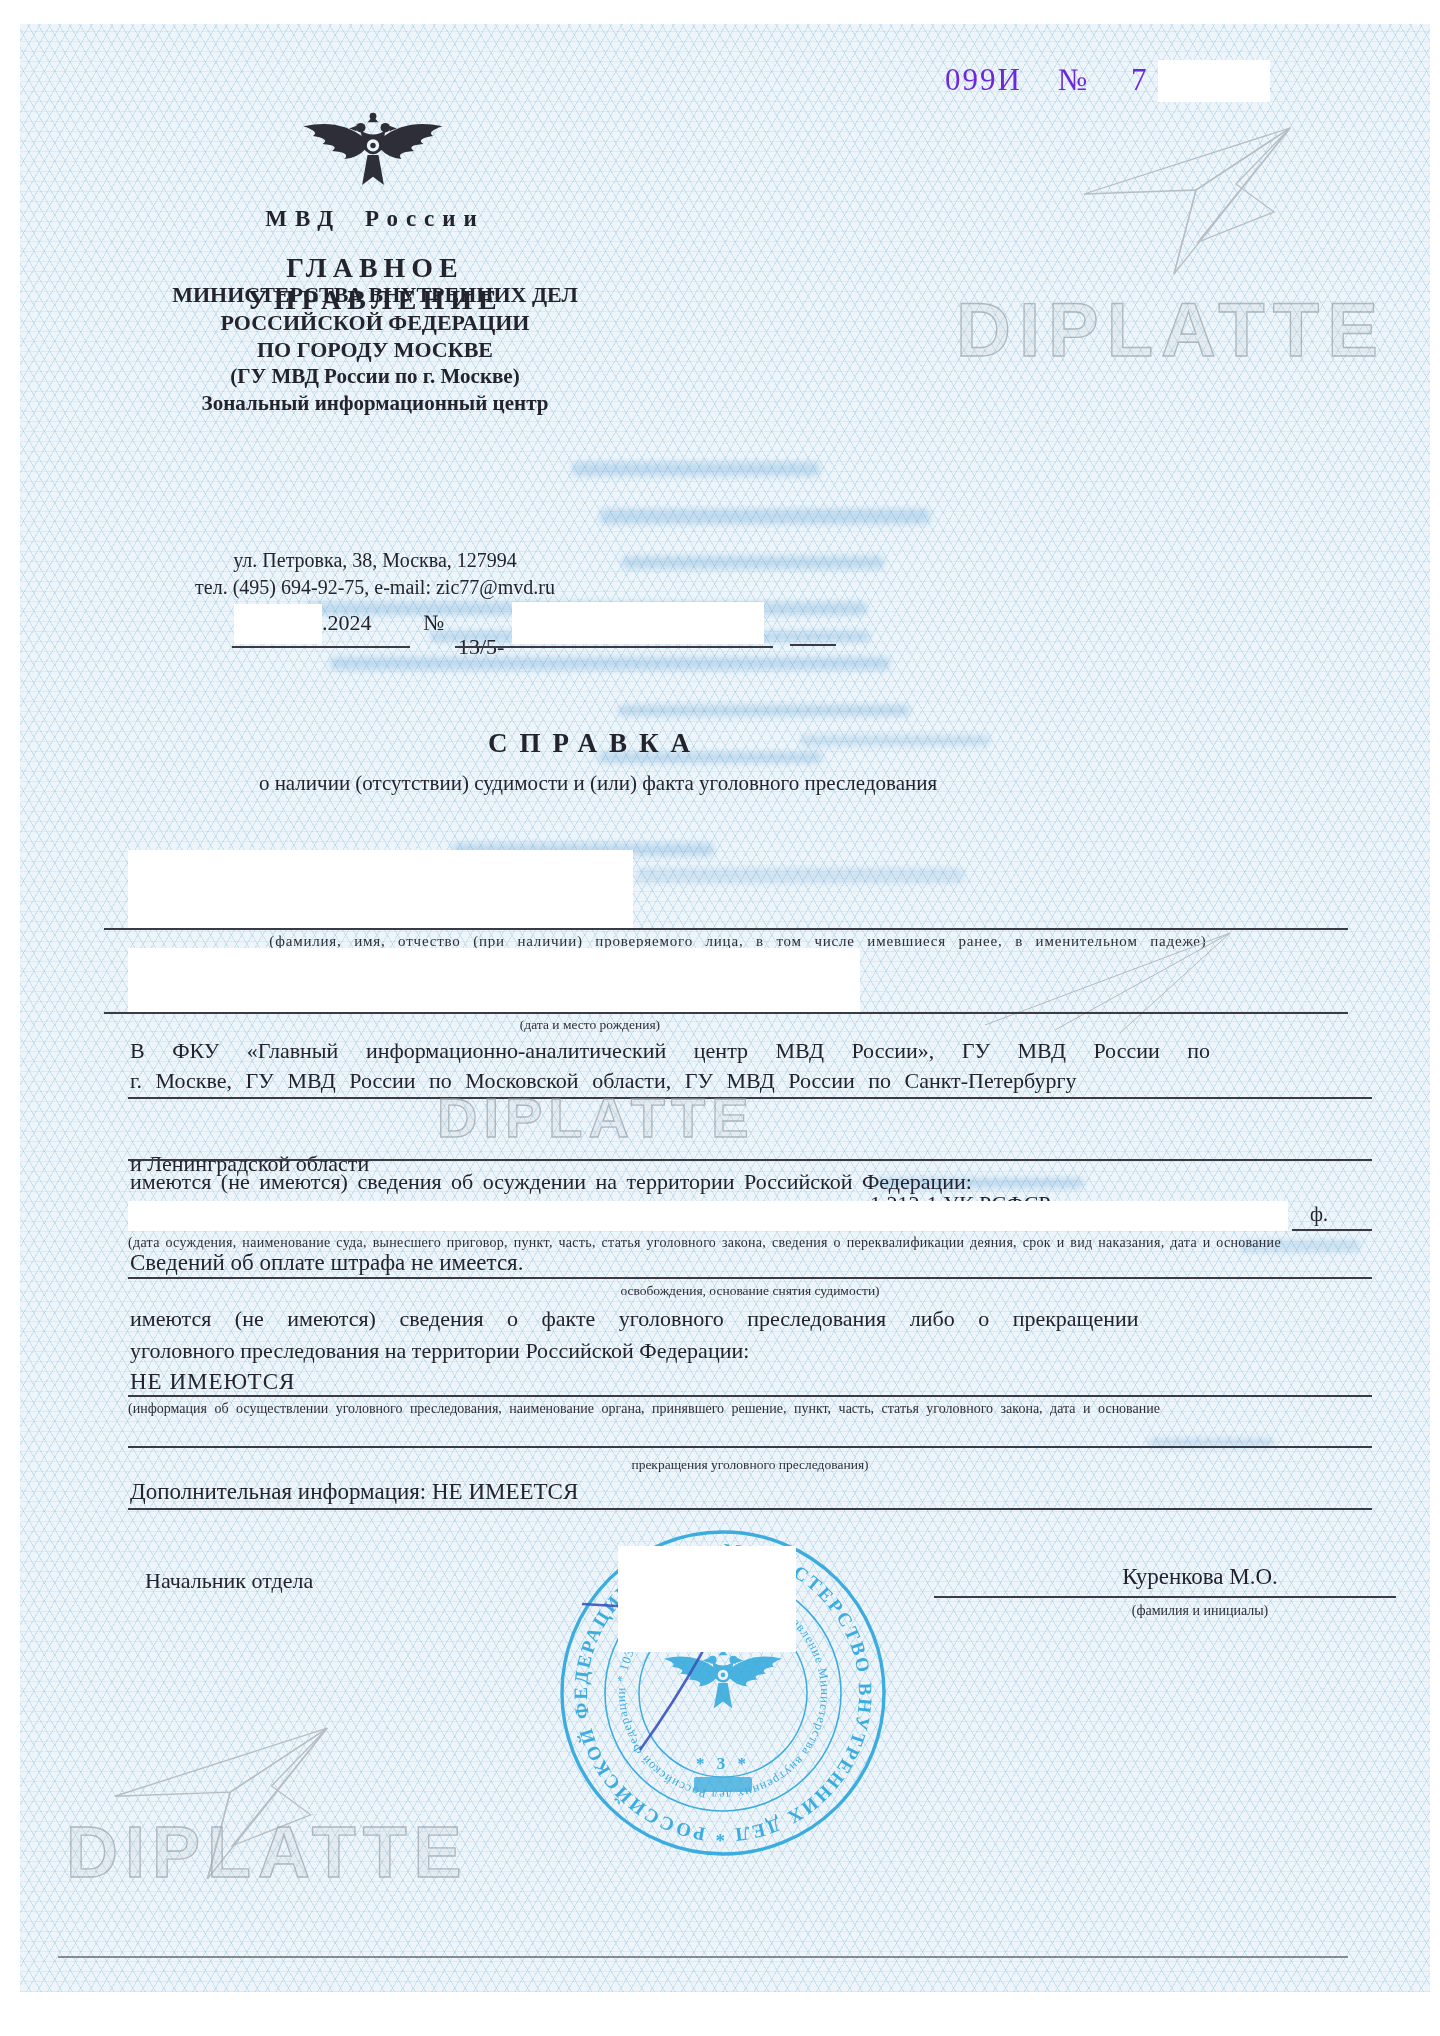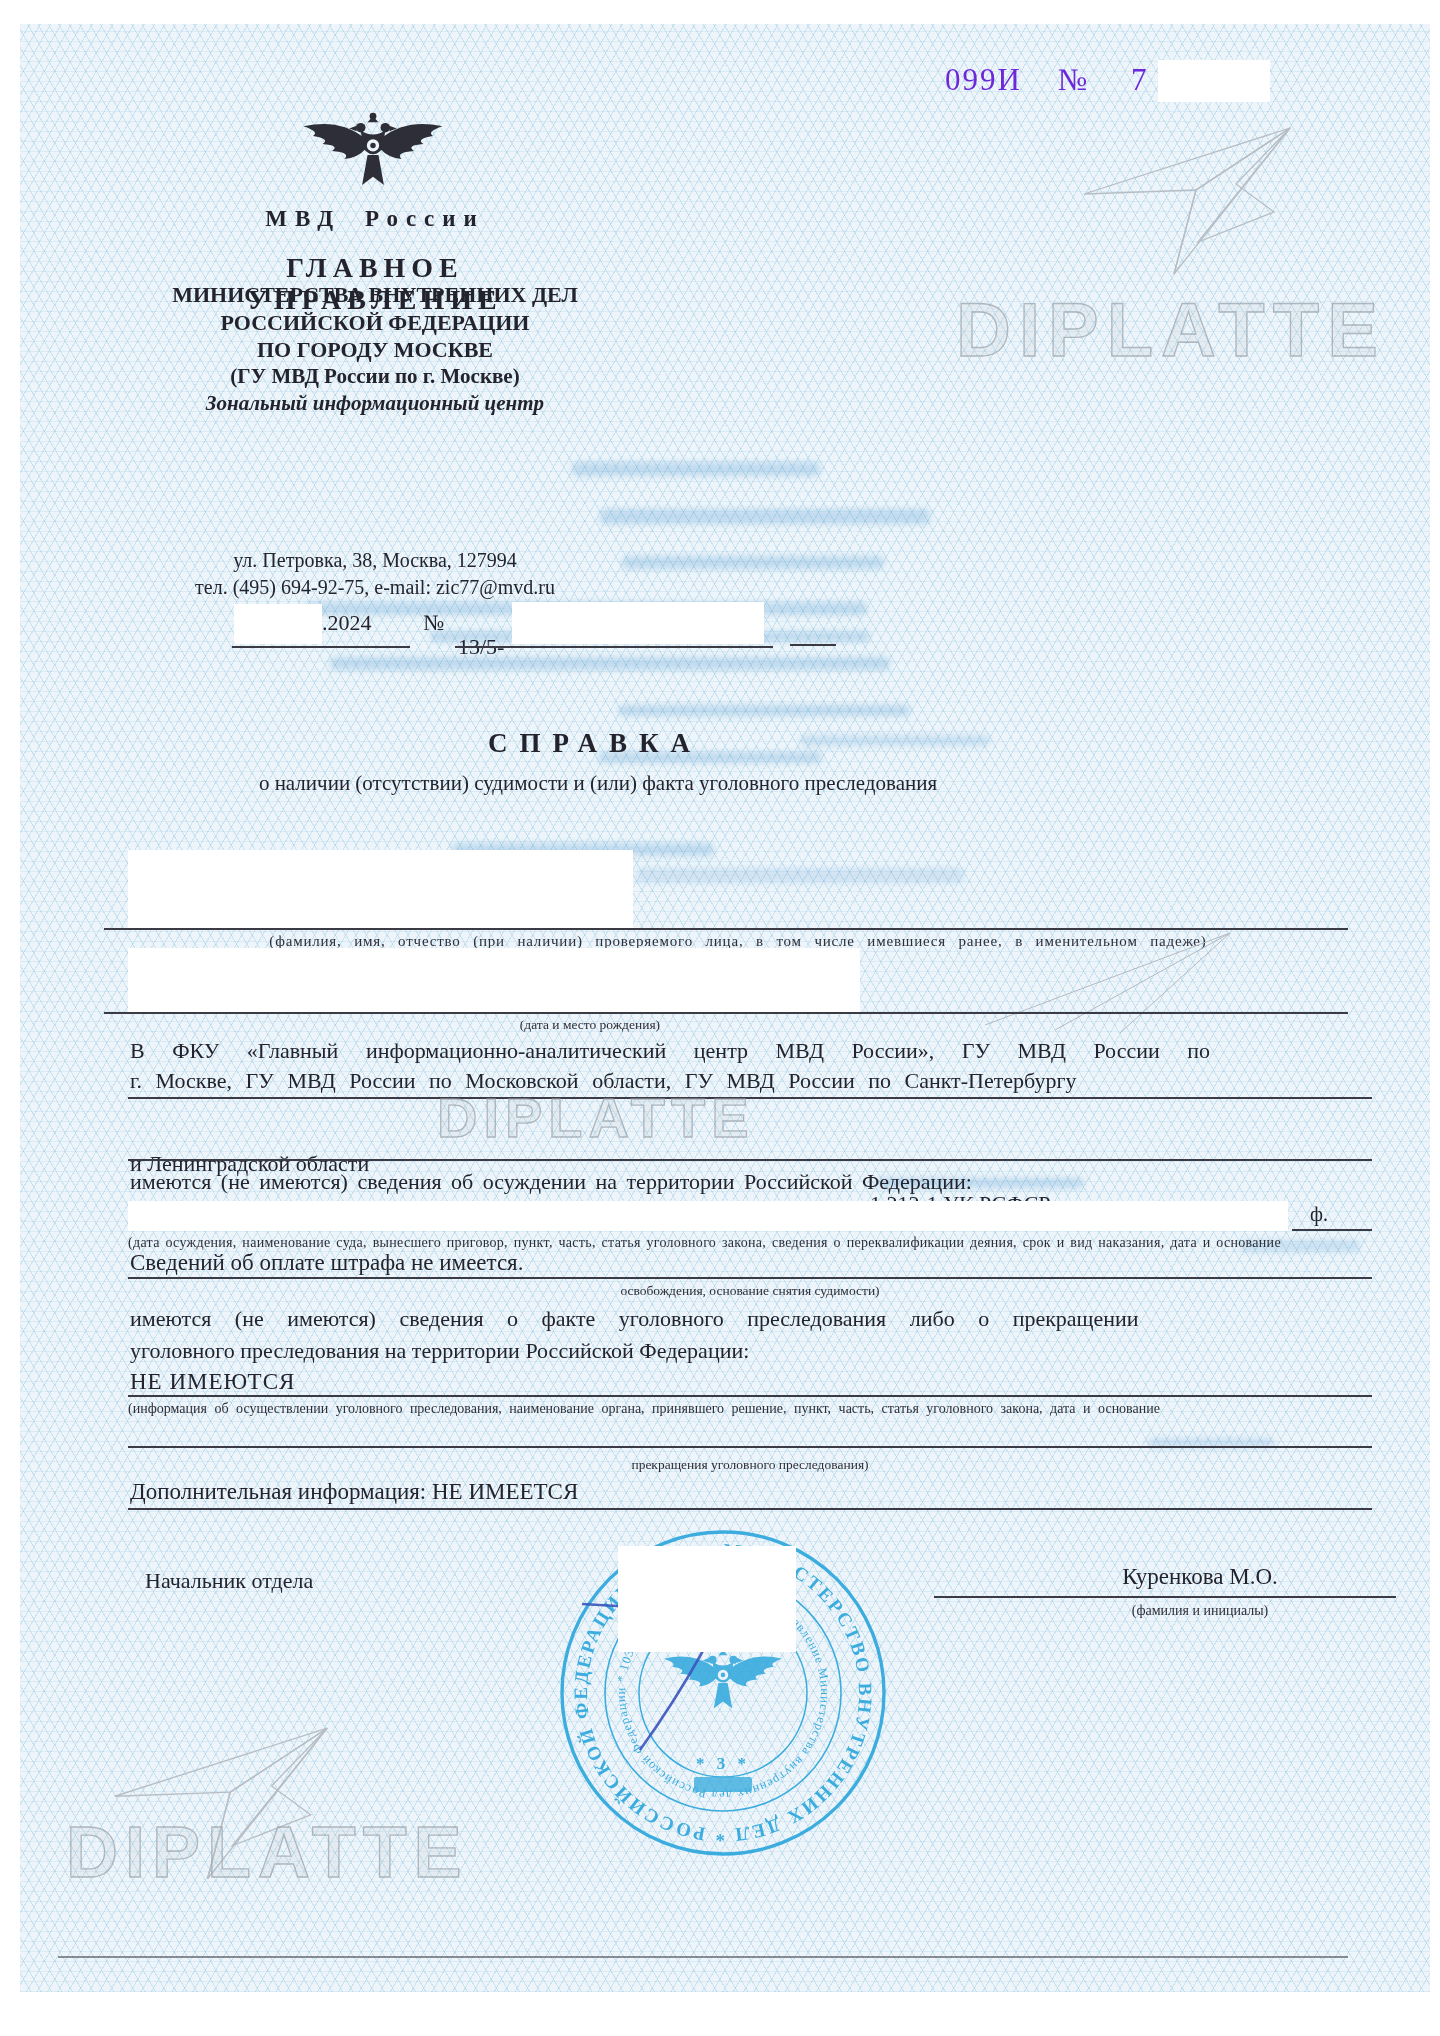--- a/index.html
+++ b/index.html
@@ -78,21 +78,21 @@
     </g>
   </svg>
 
   <div class="abs center b" style="left:160px;top:206px;width:430px;font-size:23px;letter-spacing:8px;word-spacing:10px;">МВД России</div>
 
   <div class="abs center b" style="left:160px;top:252px;width:430px;font-size:28px;letter-spacing:6px;">ГЛАВНОЕ УПРАВЛЕНИЕ</div>
   <div class="abs center b" style="left:160px;top:282px;width:430px;font-size:22px;">МИНИСТЕРСТВА ВНУТРЕННИХ ДЕЛ</div>
   <div class="abs center b" style="left:160px;top:310px;width:430px;font-size:22px;">РОССИЙСКОЙ ФЕДЕРАЦИИ</div>
   <div class="abs center b" style="left:160px;top:337px;width:430px;font-size:22px;">ПО ГОРОДУ МОСКВЕ</div>
   <div class="abs center b" style="left:160px;top:364px;width:430px;font-size:21px;">(ГУ МВД России по г. Москве)</div>
-  <div class="abs center b" style="left:160px;top:391px;width:430px;font-size:21px;font-style:italic;">Зональный информационный центр</div>
+  <div class="abs center b" style="left:160px;top:391px;width:430px;font-size:21px;">Зональный информационный центр</div>
 
   <div class="abs center" style="left:160px;top:549px;width:430px;font-size:20px;">ул. Петровка, 38, Москва, 127994</div>
   <div class="abs center" style="left:160px;top:576px;width:430px;font-size:20px;">тел.  (495) 694-92-75, e-mail: zic77@mvd.ru</div>
 
   <div class="redact" style="left:234px;top:604px;width:88px;height:40px;"></div>
   <div class="abs" style="left:322px;top:610px;font-size:22px;">.2024</div>
   <div class="rule" style="left:232px;top:646px;width:178px;"></div>
   <div class="abs" style="left:423px;top:610px;font-size:22px;">№</div>
   <div class="abs" style="left:458px;top:610px;font-size:22px;margin-top:24px;">13/5-</div>
   <div class="rule" style="left:455px;top:646px;width:318px;"></div>

